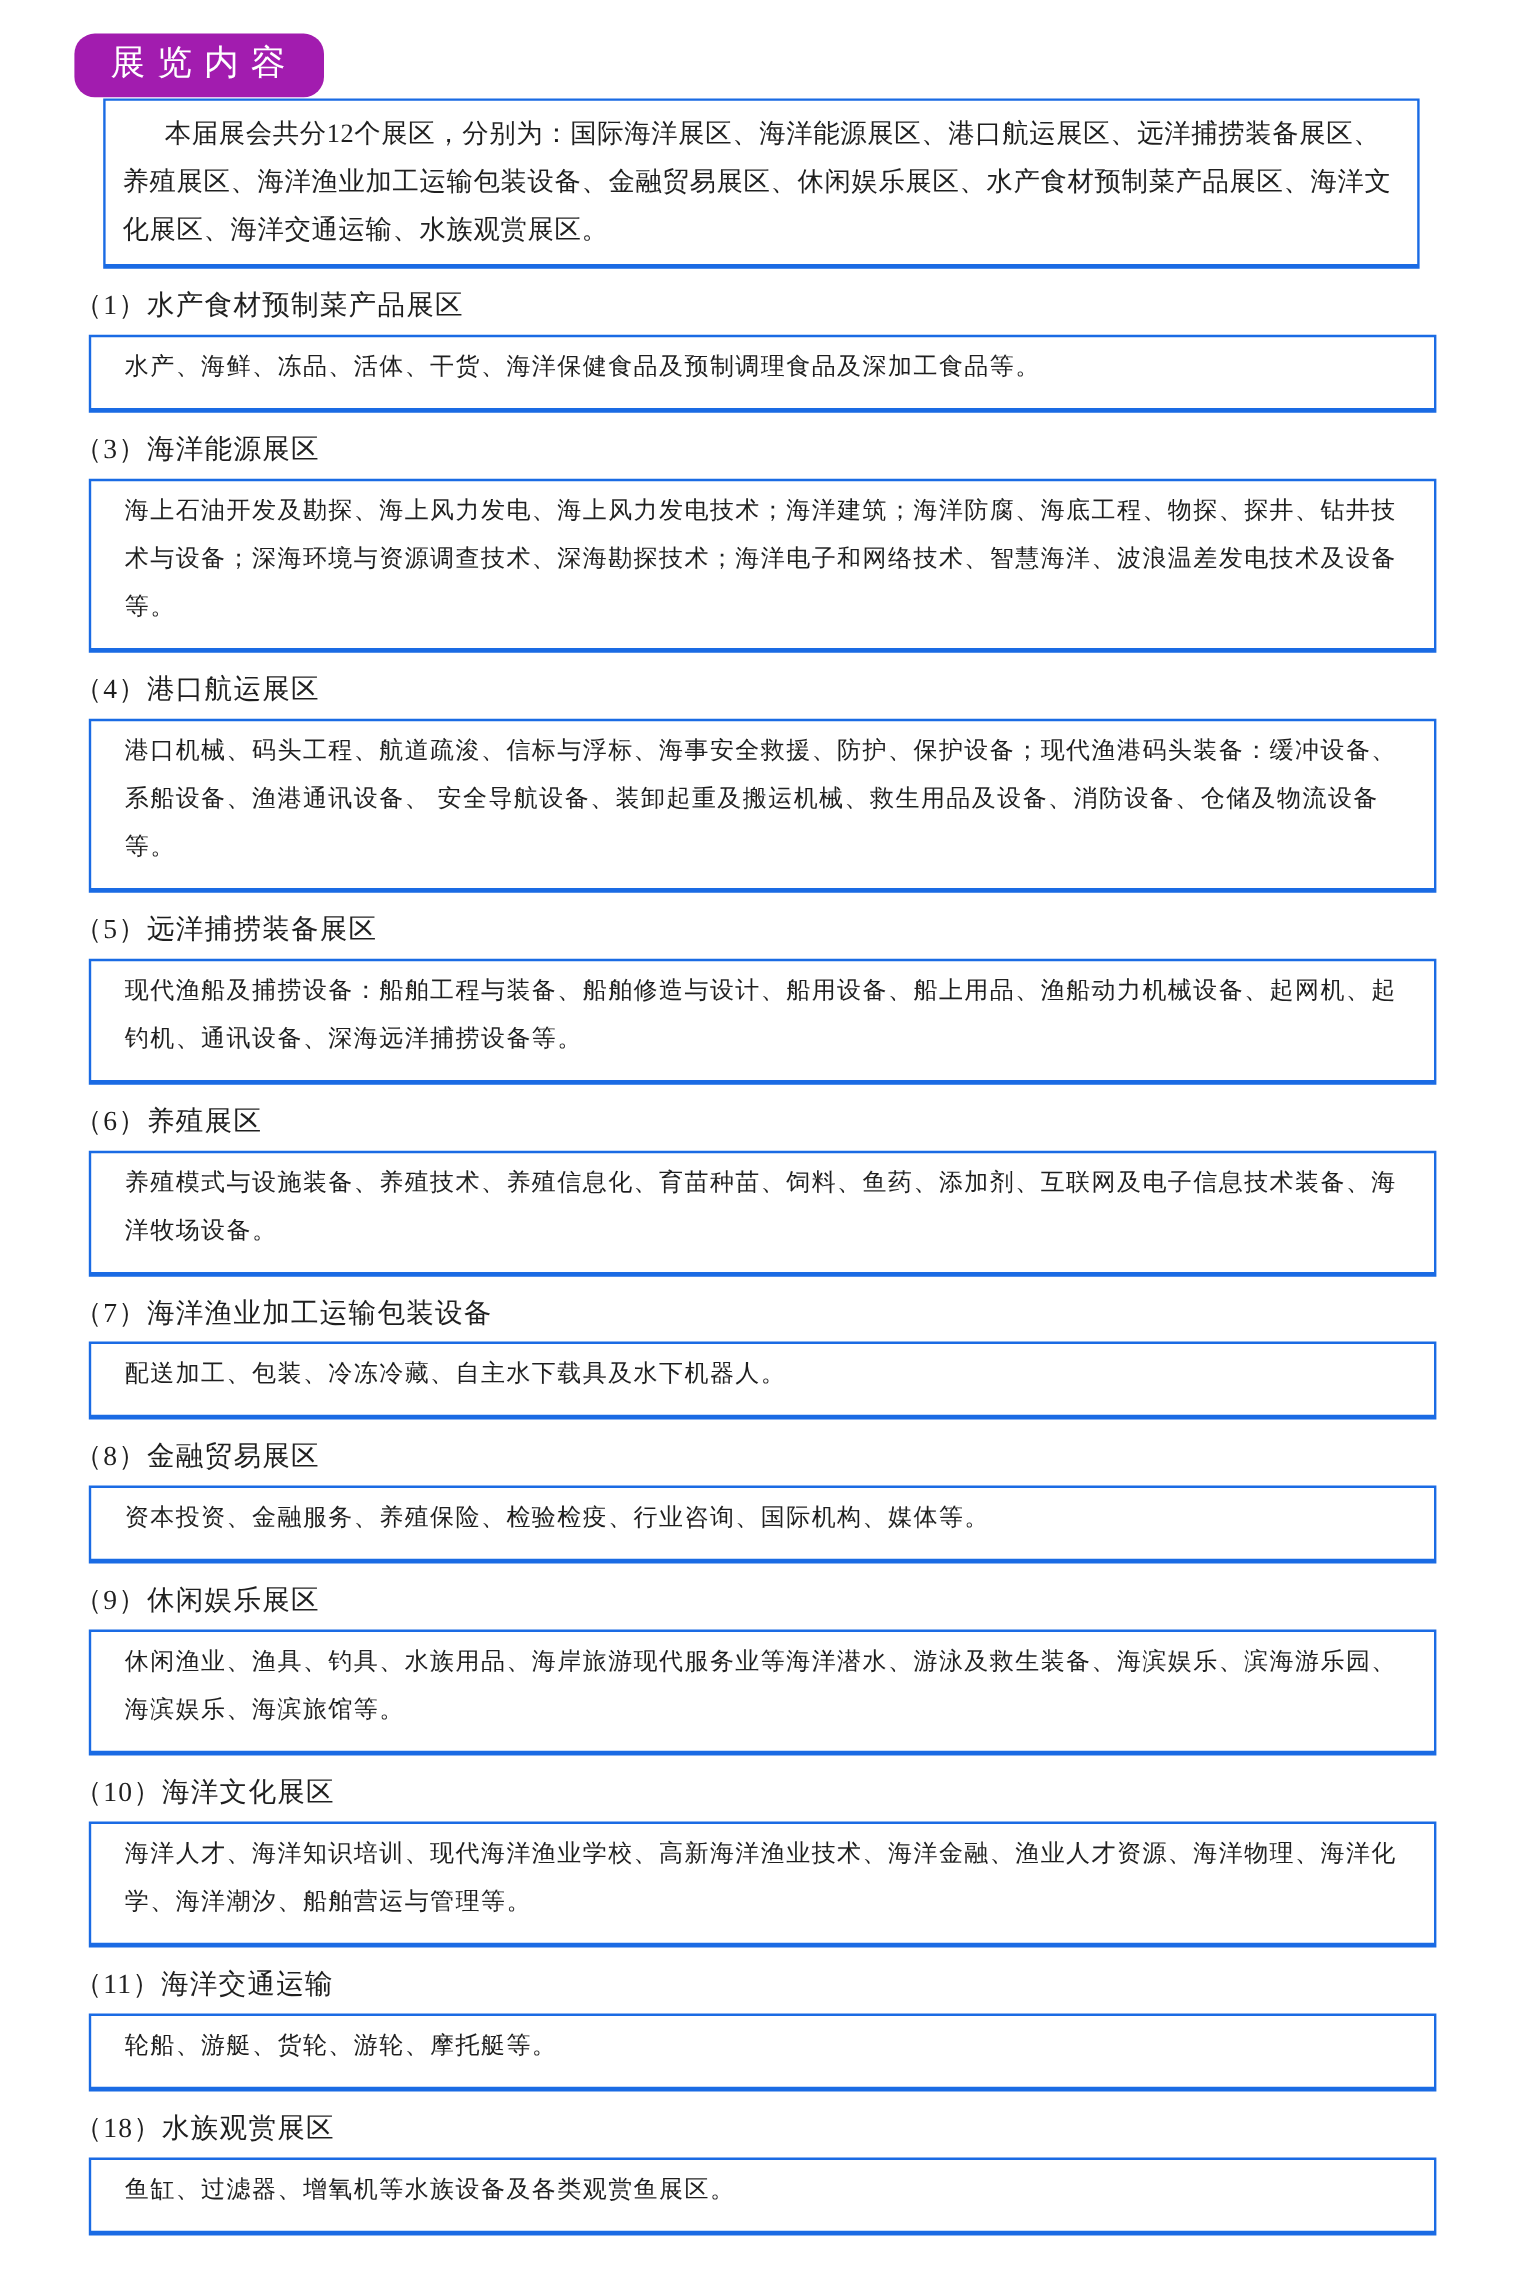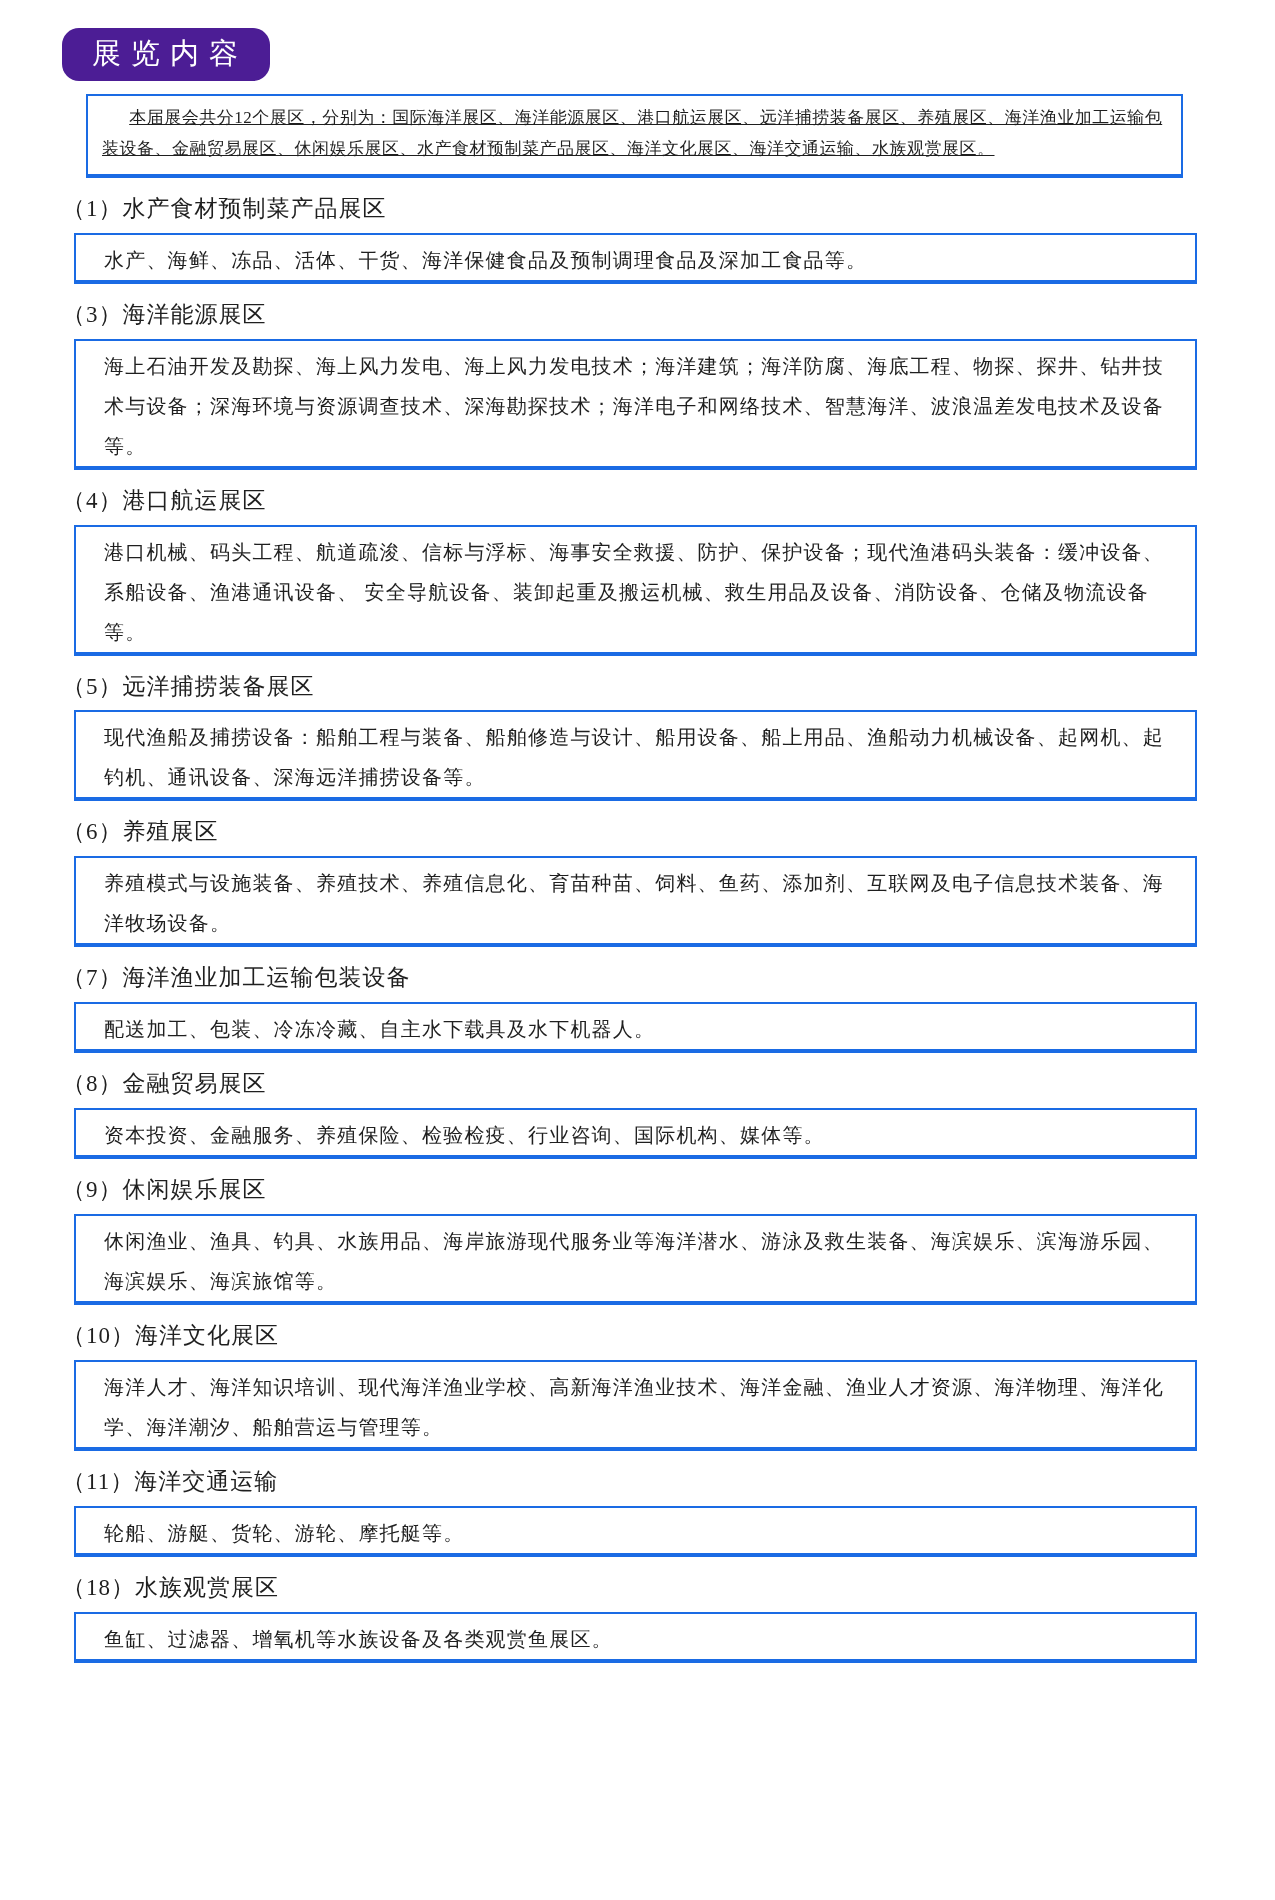--- a/index.html
+++ b/index.html
@@ -11,54 +11,53 @@
   }
   .page {
     width: 1275px;
     min-height: 1900px;
     box-sizing: border-box;
     padding: 28px 78px 40px 62px;
     background: #ffffff;
   }
   .badge {
     display: inline-block;
-    background: #4c1d95;
+    background: #a21caf;
     color: #ffffff;
     font-size: 29px;
     line-height: 1;
     padding: 11px 22px 13px 30px;
     letter-spacing: 10px;
     border-radius: 17px;
   }
   .intro-box {
-    margin: 13px 14px 0 24px;
+    margin: 1px 14px 0 24px;
     border: 2px solid #1a6be4;
     border-bottom-width: 4px;
     padding: 7px 14px 9px 14px;
-    font-size: 17px;
+    font-size: 22px;
     line-height: 1.82;
     letter-spacing: 0.5px;
-    text-decoration: underline;
   }
   .intro-box p {
     margin: 0;
     text-indent: 1.6em;
   }
   .sec-h {
     font-size: 23px;
     font-weight: 400;
     line-height: 1.3;
     margin: 16px 0 9px 0;
     letter-spacing: 1px;
   }
   .sec-box {
     border: 2px solid #1a6be4;
     border-bottom-width: 4px;
     margin: 0 0 0 12px;
-    padding: 5px 26px 0 28px;
+    padding: 5px 26px 14px 28px;
     font-size: 20px;
     line-height: 2.0;
     letter-spacing: 1.2px;
   }
   .sec-box p { margin: 0; }
 </style>
 </head>
 <body>
 
 <div class="page">

